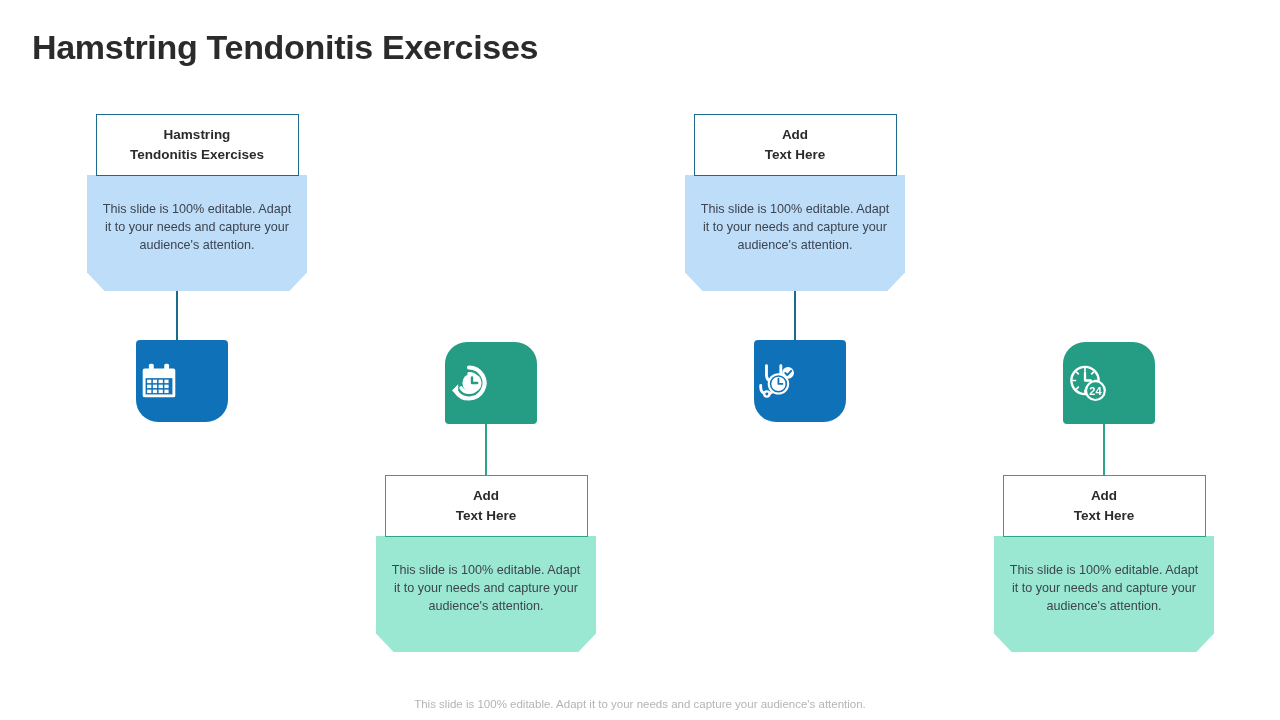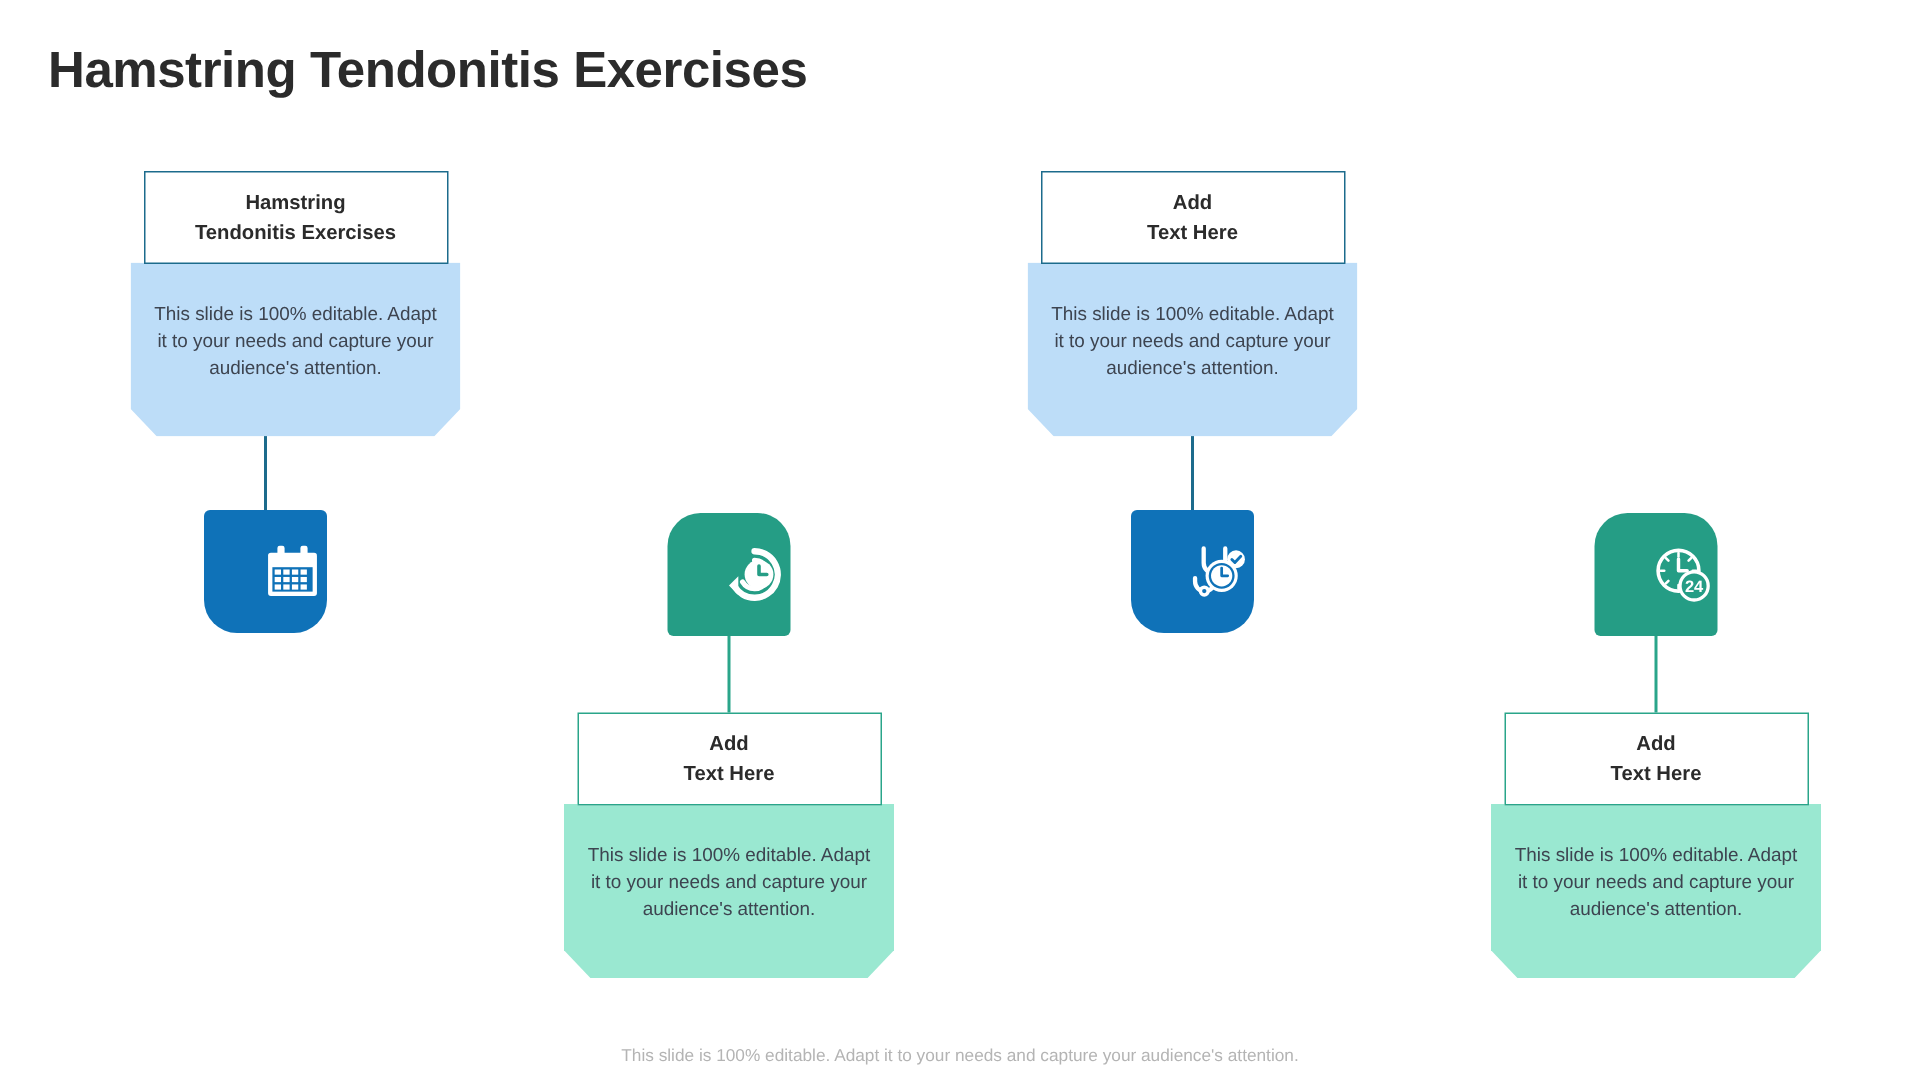--- a/index.html
+++ b/index.html
@@ -79,25 +79,25 @@
 
   .card-body-text {
     font-size: 12.6px;
     color: #3d4450;
     line-height: 1.45;
   }
 
   
   .icon-tile {
     position: absolute;
-    width: 82px;
+    width: 92px;
     height: 82px;
     display: flex;
     align-items: center;
-    justify-content: flex-end;
+    justify-content: flex-start;
     z-index: 4;
   }
   .icon-tile.blue  { background: #0f72b8; }
   .icon-tile.green { background: #259d85; }
   
   .icon-tile.round-bottom { border-radius: 4px 4px 22px 22px; }
   
   .icon-tile.round-top { border-radius: 22px 22px 4px 4px; }
 
   .icon-tile svg { display: block; }

